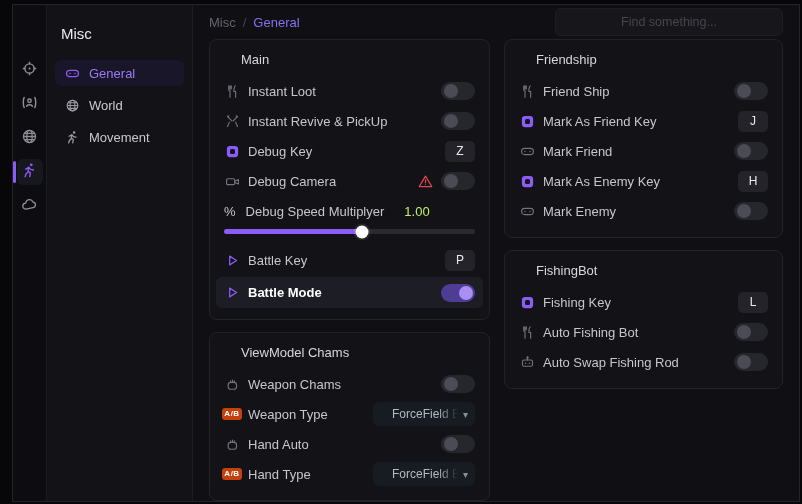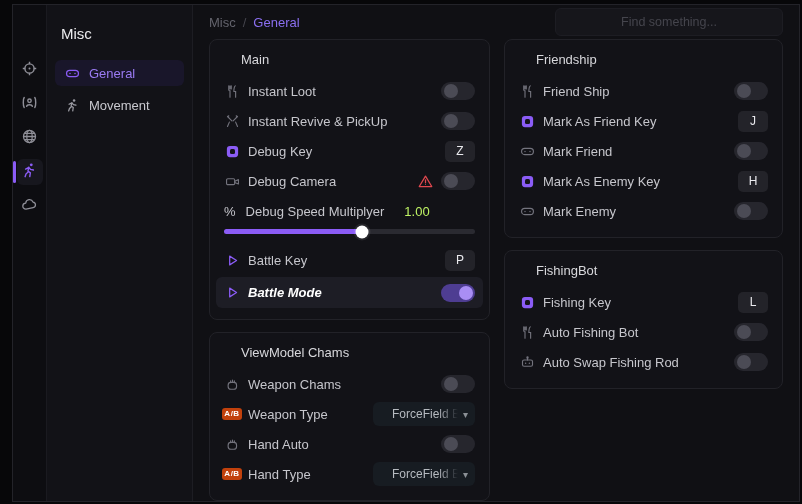--- a/index.html
+++ b/index.html
@@ -39,21 +39,21 @@
   .col-r{flex:1;}
   .group{border:1px solid #222228;border-radius:8px;background:#121217;padding:9px 11px 11px;}
   .group-title{font-size:13px;color:#d8d8dc;margin:3px 20px 9px;}
   .row{height:30px;display:flex;align-items:center;gap:8px;padding:0 3px;font-size:13px;color:#c6c6cc;}
   .row .ricon{width:16px;height:16px;flex:none;display:flex;align-items:center;justify-content:center;
     color:#73737d;font-size:13px;}
   .row .ricon.purple{color:#8b5cf6;font-weight:bold;}
   .row .ricon svg{width:15px;height:15px;}
   .row .grow{flex:1;}
   .row.hl{background:#1d1d25;border-radius:6px;margin:2px -5px 0;padding:0 8px;height:31px;
-    color:#ffffff;font-weight:bold;font-style:italic;}
+    color:#ffffff;font-weight:bold;}
   
   .toggle{width:34px;height:18px;border-radius:9px;background:#26262d;position:relative;flex:none;cursor:pointer;}
   .toggle .knob{position:absolute;top:2px;left:3px;width:14px;height:14px;border-radius:50%;background:#4b4b55;}
   .toggle.on{background:#4e3d92;}
   .toggle.on .knob{left:auto;right:2px;background:#a98ef5;}
   .keybadge{min-width:30px;height:21px;background:#232329;border-radius:5px;color:#eaeaee;font-size:12px;
     display:flex;align-items:center;justify-content:center;padding:0 8px;flex:none;cursor:pointer;}
   .select{display:flex;align-items:center;gap:5px;background:#171c22;border-radius:6px;height:24px;
     padding:0 7px;font-size:12px;color:#b6bac0;max-width:102px;flex:none;cursor:pointer;}
   .select .selval{white-space:nowrap;overflow:hidden;max-width:76px;
@@ -116,20 +116,28 @@
     <div class="sidebar-title">Misc</div>
     <div class="side-item active">
       <svg viewBox="0 0 24 24" fill="none" stroke="currentColor" stroke-width="2">
           <rect x="2.5" y="7" width="19" height="10" rx="5"></rect>
           <circle cx="8" cy="12" r="1.2" fill="currentColor" stroke="none"></circle>
           <circle cx="16" cy="12" r="1.2" fill="currentColor" stroke="none"></circle>
         </svg>
       <span>General</span>
     </div>
     <div class="side-item">
+      <svg viewBox="0 0 24 24" fill="none" stroke="currentColor" stroke-width="1.8">
+          <circle cx="12" cy="12" r="8.5"></circle>
+          <ellipse cx="12" cy="12" rx="3.8" ry="8.5"></ellipse>
+          <path d="M3.5 12h17M5 7.5h14M5 16.5h14"></path>
+        </svg>
+      <span>World</span>
+    </div>
+    <div class="side-item">
       <svg viewBox="0 0 24 24" fill="none" stroke="currentColor" stroke-width="2" stroke-linecap="round">
           <circle cx="14.5" cy="4" r="2" fill="currentColor" stroke="none"></circle>
           <path d="M6.5 10l4.5-2.5 2.5 3 4 .8M11 7.5l-1.2 5.2 3.4 2.6-.8 5.2M9.8 14.5l-2.6 2.2-1.4 4"></path>
         </svg>
       <span>Movement</span>
     </div>
   </div>
 
   <div class="main">
     <div class="topbar">

